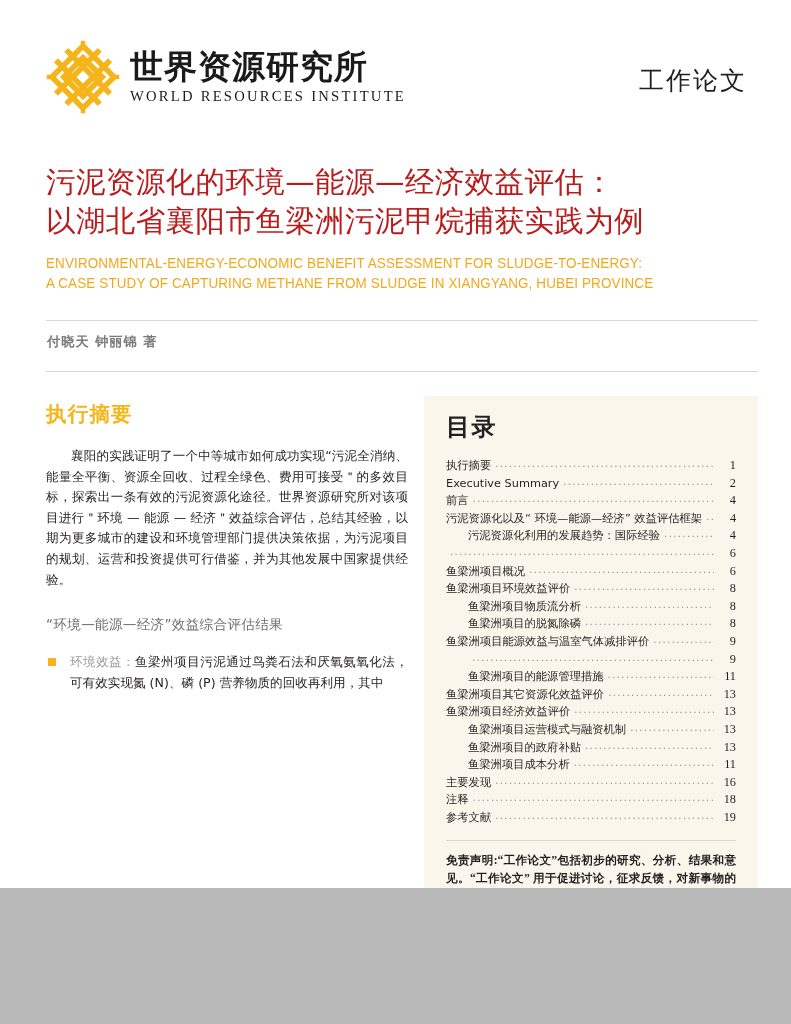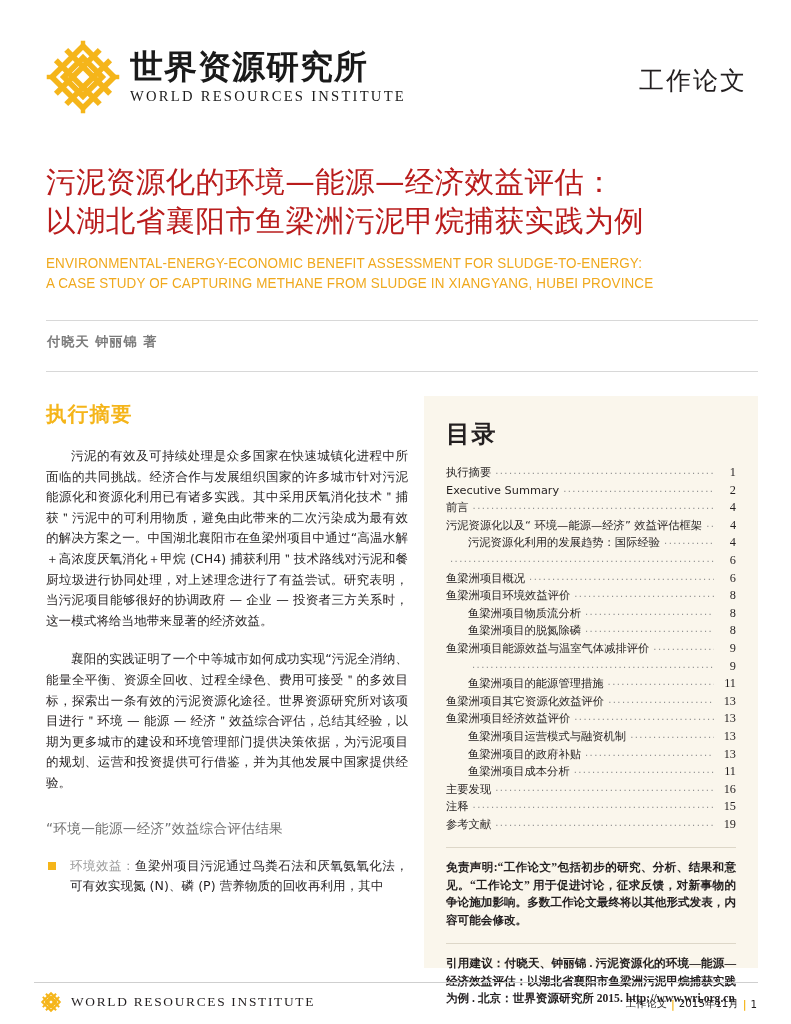--- a/index.html
+++ b/index.html
@@ -3,21 +3,21 @@
 <meta charset="utf-8">
 <style>
   html, body {
     margin: 0;
     padding: 0;
     background: #b9b9b9;
   }
   .page {
     position: relative;
     width: 791px;
-    height: 1024px;
+    height: 888px;
     background: #ffffff;
     overflow: hidden;
     font-family: "Liberation Sans", "DejaVu Sans", sans-serif;
     color: #231f20;
   }
 
   
   .masthead {
     position: absolute;
     left: 0; top: 0;
@@ -169,21 +169,21 @@
   .bullet-text .lead { color: #9a9a9a; }
 
   
   .toc-panel {
     position: absolute;
     left: 424px; top: 396px;
     width: 334px;
     height: 572px;
     background: #faf6ec;
     box-sizing: border-box;
-    padding: 20px 22px 0 22px;
+    padding: 13px 22px 0 22px;
   }
   .toc-title {
     font-family: "DejaVu Sans", "Liberation Sans", sans-serif;
     font-size: 24px;
     font-weight: 700;
     color: #231f20;
     letter-spacing: 1.5px;
     margin: 2px 0 14px 0;
   }
   .toc-list { margin: 0; }
@@ -309,21 +309,20 @@
     <div class="title-en">ENVIRONMENTAL-ENERGY-ECONOMIC BENEFIT ASSESSMENT FOR SLUDGE-TO-ENERGY:</div>
     <div class="title-en" style="margin-top:0">A CASE STUDY OF CAPTURING METHANE FROM SLUDGE IN XIANGYANG, HUBEI PROVINCE</div>
   </div>
 
   <div class="rule rule-above-author"></div>
   <div class="authors">付晓天  钟丽锦  著</div>
   <div class="rule rule-below-author"></div>
 
   <div class="left-col">
     <h2 class="sec-head">执行摘要</h2>
-    <p class="body-p">污泥的有效及可持续处理是众多国家在快速城镇化进程中所面临的共同挑战。经济合作与发展组织国家的许多城市针对污泥能源化和资源化利用已有诸多实践。其中采用厌氧消化技术＂捕获＂污泥中的可利用物质，避免由此带来的二次污染成为最有效的解决方案之一。中国湖北襄阳市在鱼梁州项目中通过“高温水解＋高浓度厌氧消化＋甲烷 (CH4) 捕获利用＂技术路线对污泥和餐厨垃圾进行协同处理，对上述理念进行了有益尝试。研究表明，当污泥项目能够很好的协调政府 — 企业 — 投资者三方关系时，这一模式将给当地带来显著的经济效益。</p>
     <p class="body-p">襄阳的实践证明了一个中等城市如何成功实现“污泥全消纳、能量全平衡、资源全回收、过程全绿色、费用可接受＂的多效目标，探索出一条有效的污泥资源化途径。世界资源研究所对该项目进行＂环境 — 能源 — 经济＂效益综合评估，总结其经验，以期为更多城市的建设和环境管理部门提供决策依据，为污泥项目的规划、运营和投资提供可行借鉴，并为其他发展中国家提供经验。</p>
     <div class="sub-head">“环境—能源—经济”效益综合评估结果</div>
     <div class="bullet-row">
       <span class="bullet-sq"></span>
       <span class="bullet-text"><span class="lead">环境效益：</span><span>鱼梁州项目污泥通过鸟粪石法和厌氧氨氧化法，可有效实现氮 (N)、磷 (P) 营养物质的回收再利用，其中</span></span>
     </div>
   </div>
 
   <div class="toc-panel">
     <div class="toc-title">目录</div>
@@ -418,21 +417,21 @@
           <span class="toc-page">11</span>
         </div>
         <div class="toc-row">
           <span class="toc-label">主要发现</span>
           <span class="toc-dots">........................................................................................................................</span>
           <span class="toc-page">16</span>
         </div>
         <div class="toc-row">
           <span class="toc-label">注释</span>
           <span class="toc-dots">........................................................................................................................</span>
-          <span class="toc-page">15</span>
+          <span class="toc-page">18</span>
         </div>
         <div class="toc-row">
           <span class="toc-label">参考文献</span>
           <span class="toc-dots">........................................................................................................................</span>
           <span class="toc-page">19</span>
         </div>
       </div>
     <div class="toc-sep"></div>
     <div class="toc-note">免责声明:“工作论文”包括初步的研究、分析、结果和意见。“工作论文” 用于促进讨论，征求反馈，对新事物的争论施加影响。多数工作论文最终将以其他形式发表，内容可能会修改。</div>
     <div class="toc-sep"></div>

